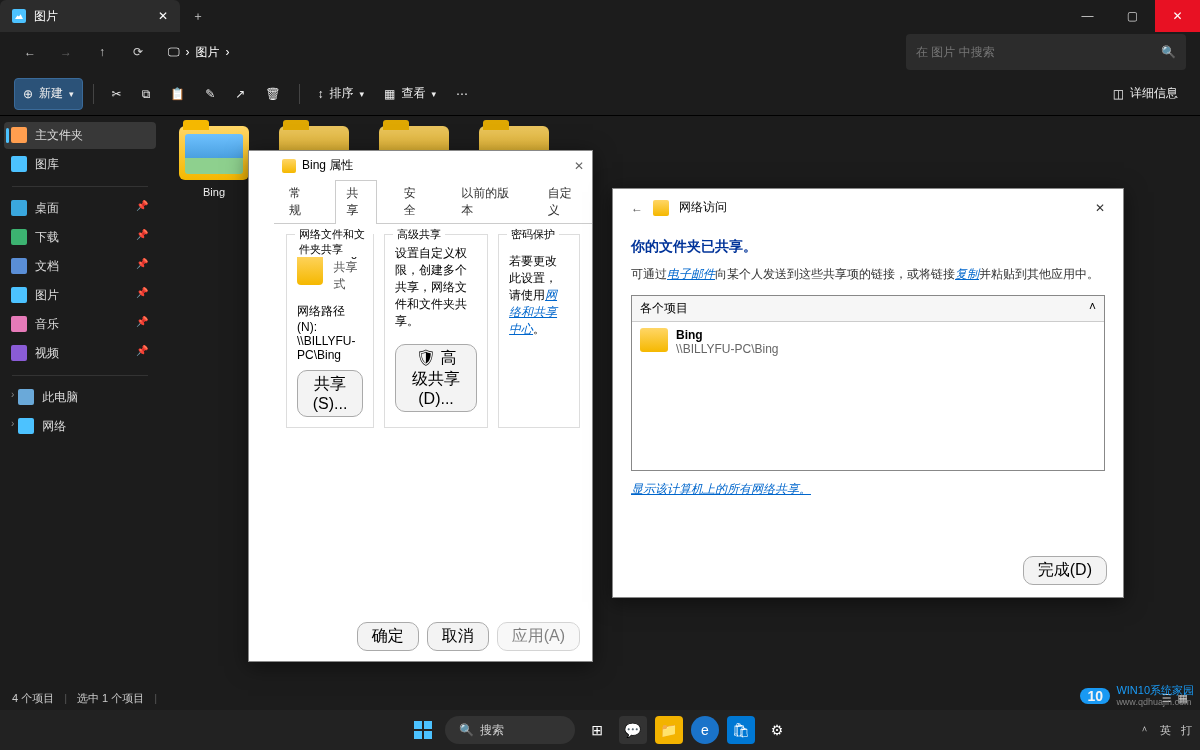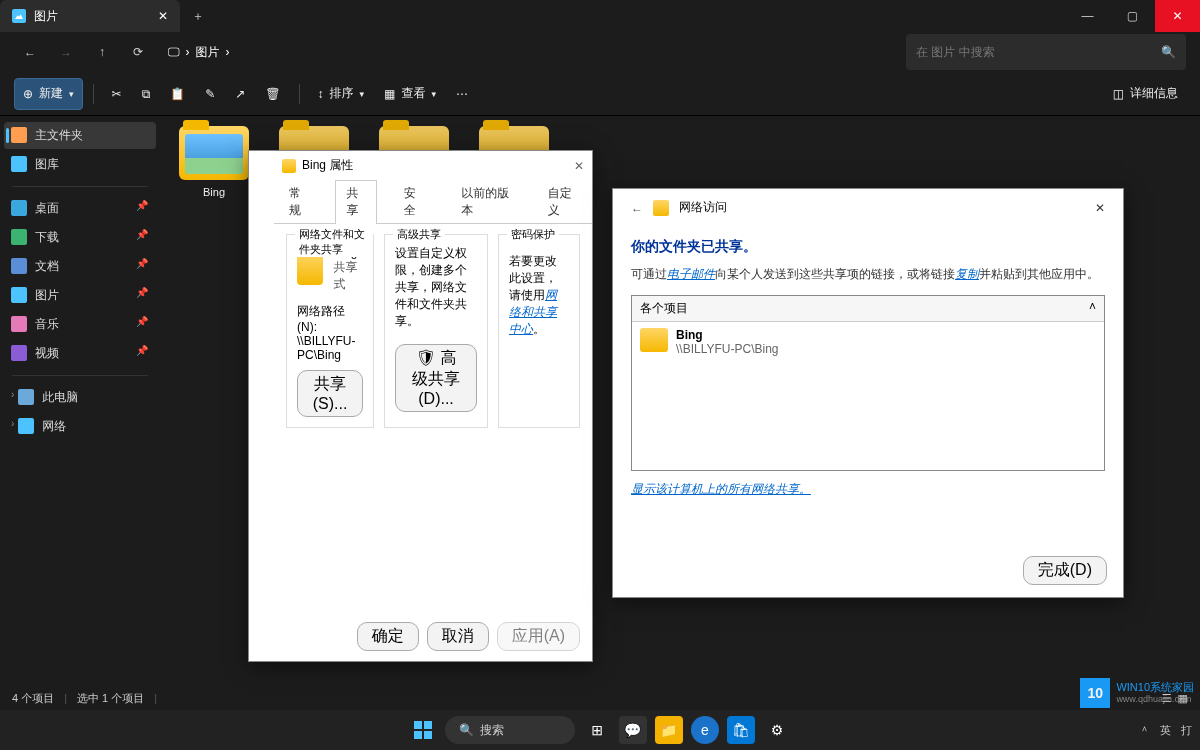--- a/index.html
+++ b/index.html
@@ -83,21 +83,21 @@
 .netdlg .desc { font-size: 12px; color: #333; }
 .listbox { border: 1px solid #888; height: 176px; margin-top: 12px; font-size: 12px; }
 .listbox .lhdr { display: flex; justify-content: space-between; padding: 4px 8px; border-bottom: 1px solid #ccc; background: #f6f6f6; }
 .listbox .litem { display: flex; gap: 8px; padding: 6px 8px; }
 .litem .fi { width: 28px; height: 24px; background: linear-gradient(#ffd666,#f5b800); border-radius: 3px; }
 .netdlg .ftlink { margin-top: 10px; display: inline-block; }
 .netdlg .donebtn { position: absolute; bottom: 12px; right: 16px; }
 
 
 .watermark { position: absolute; right: 6px; bottom: 42px; display: flex; align-items: center; gap: 6px; opacity: .95; }
-.wmicon { width: 30px; height: 30px; background: #19a0ff; border-radius: 0; color: #fff; font-weight: bold; display: flex; align-items: center; justify-content: center; font-size: 14px; }
+.wmicon { width: 30px; height: 16px; background: #19a0ff; border-radius: 10px; color: #fff; font-weight: bold; display: flex; align-items: center; justify-content: center; font-size: 14px; }
 .wmtext { font-size: 11px; line-height: 1.2; }
 .wmtext .l1 { color: #19a0ff; font-weight: normal; text-align: right; }
 .wmtext .l2 { color: #888; font-size: 9px; }
 
 .sep-v { color: #555; }
 svg { display: block; }
 </style>
 </head>
 <body>
 

